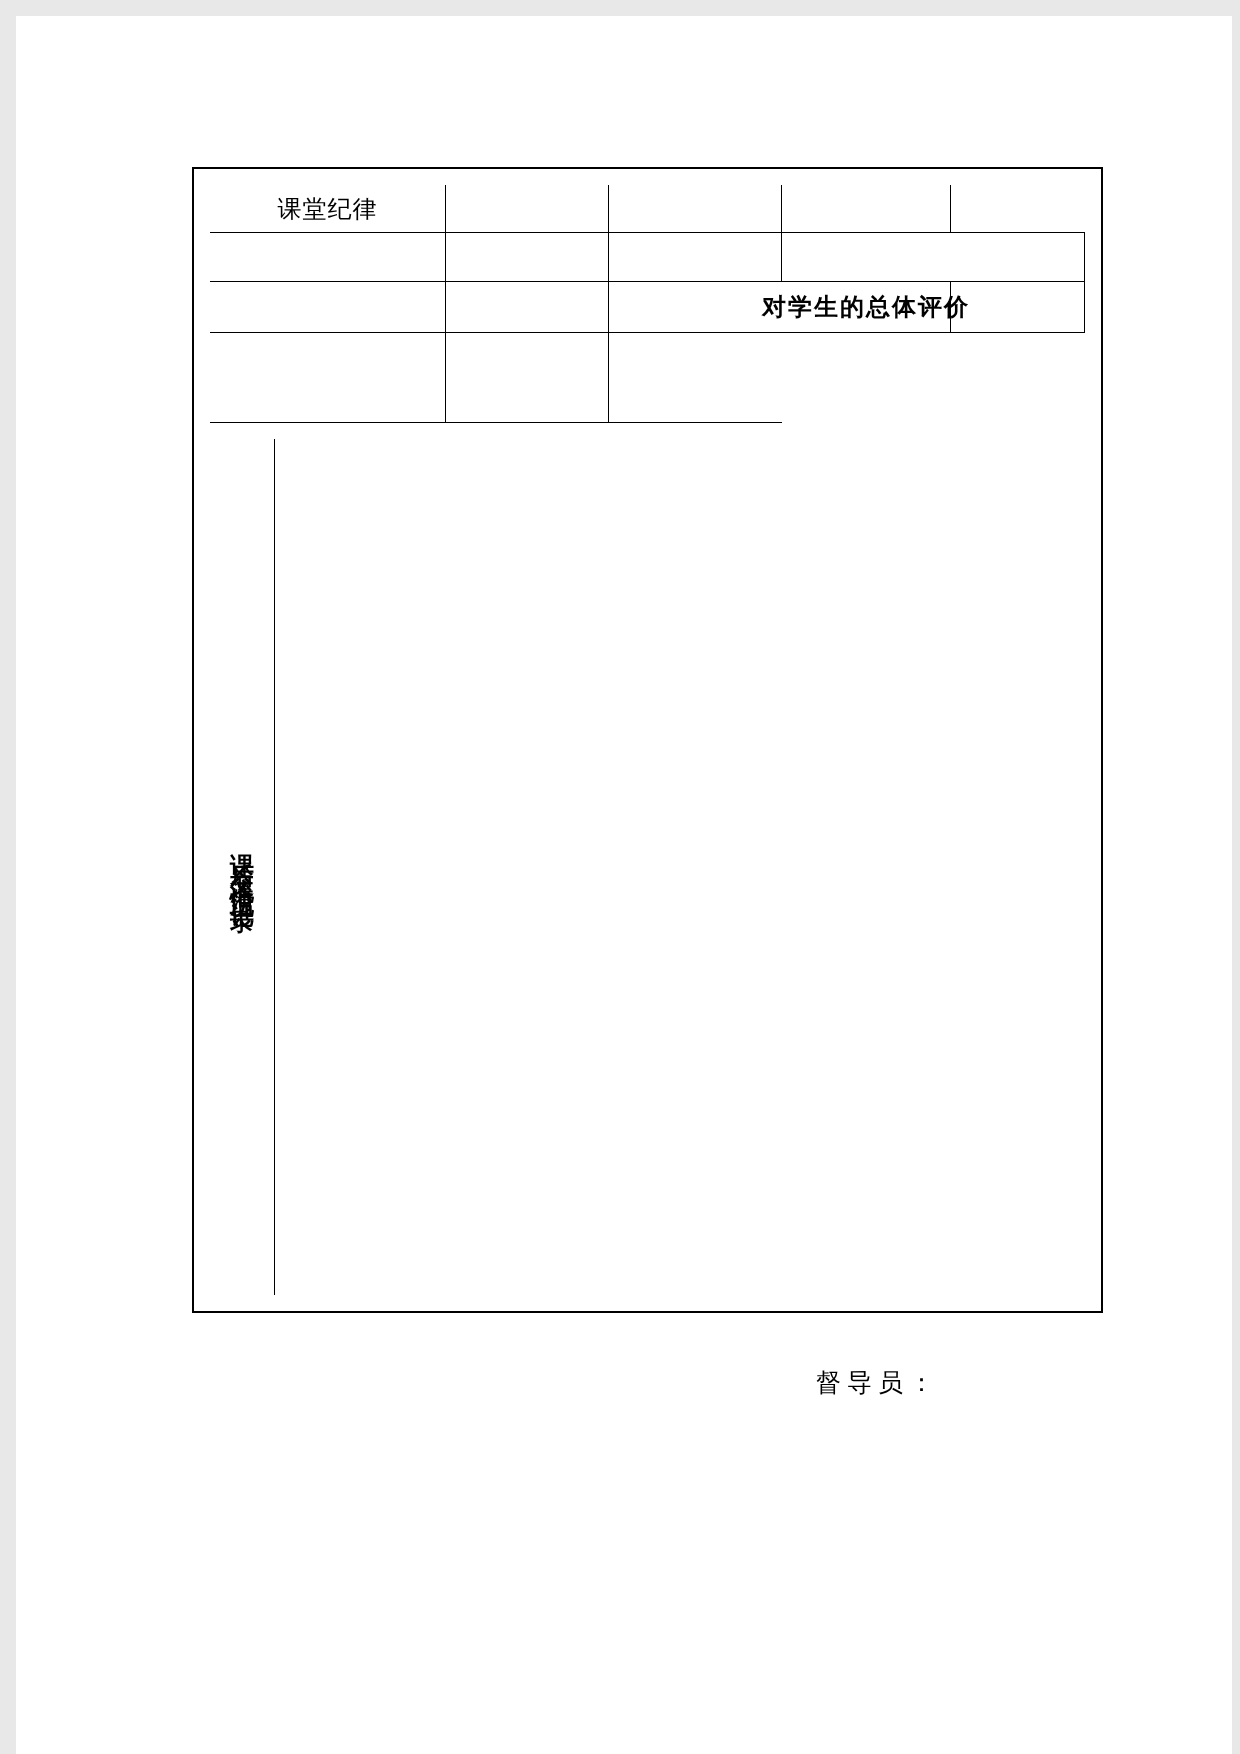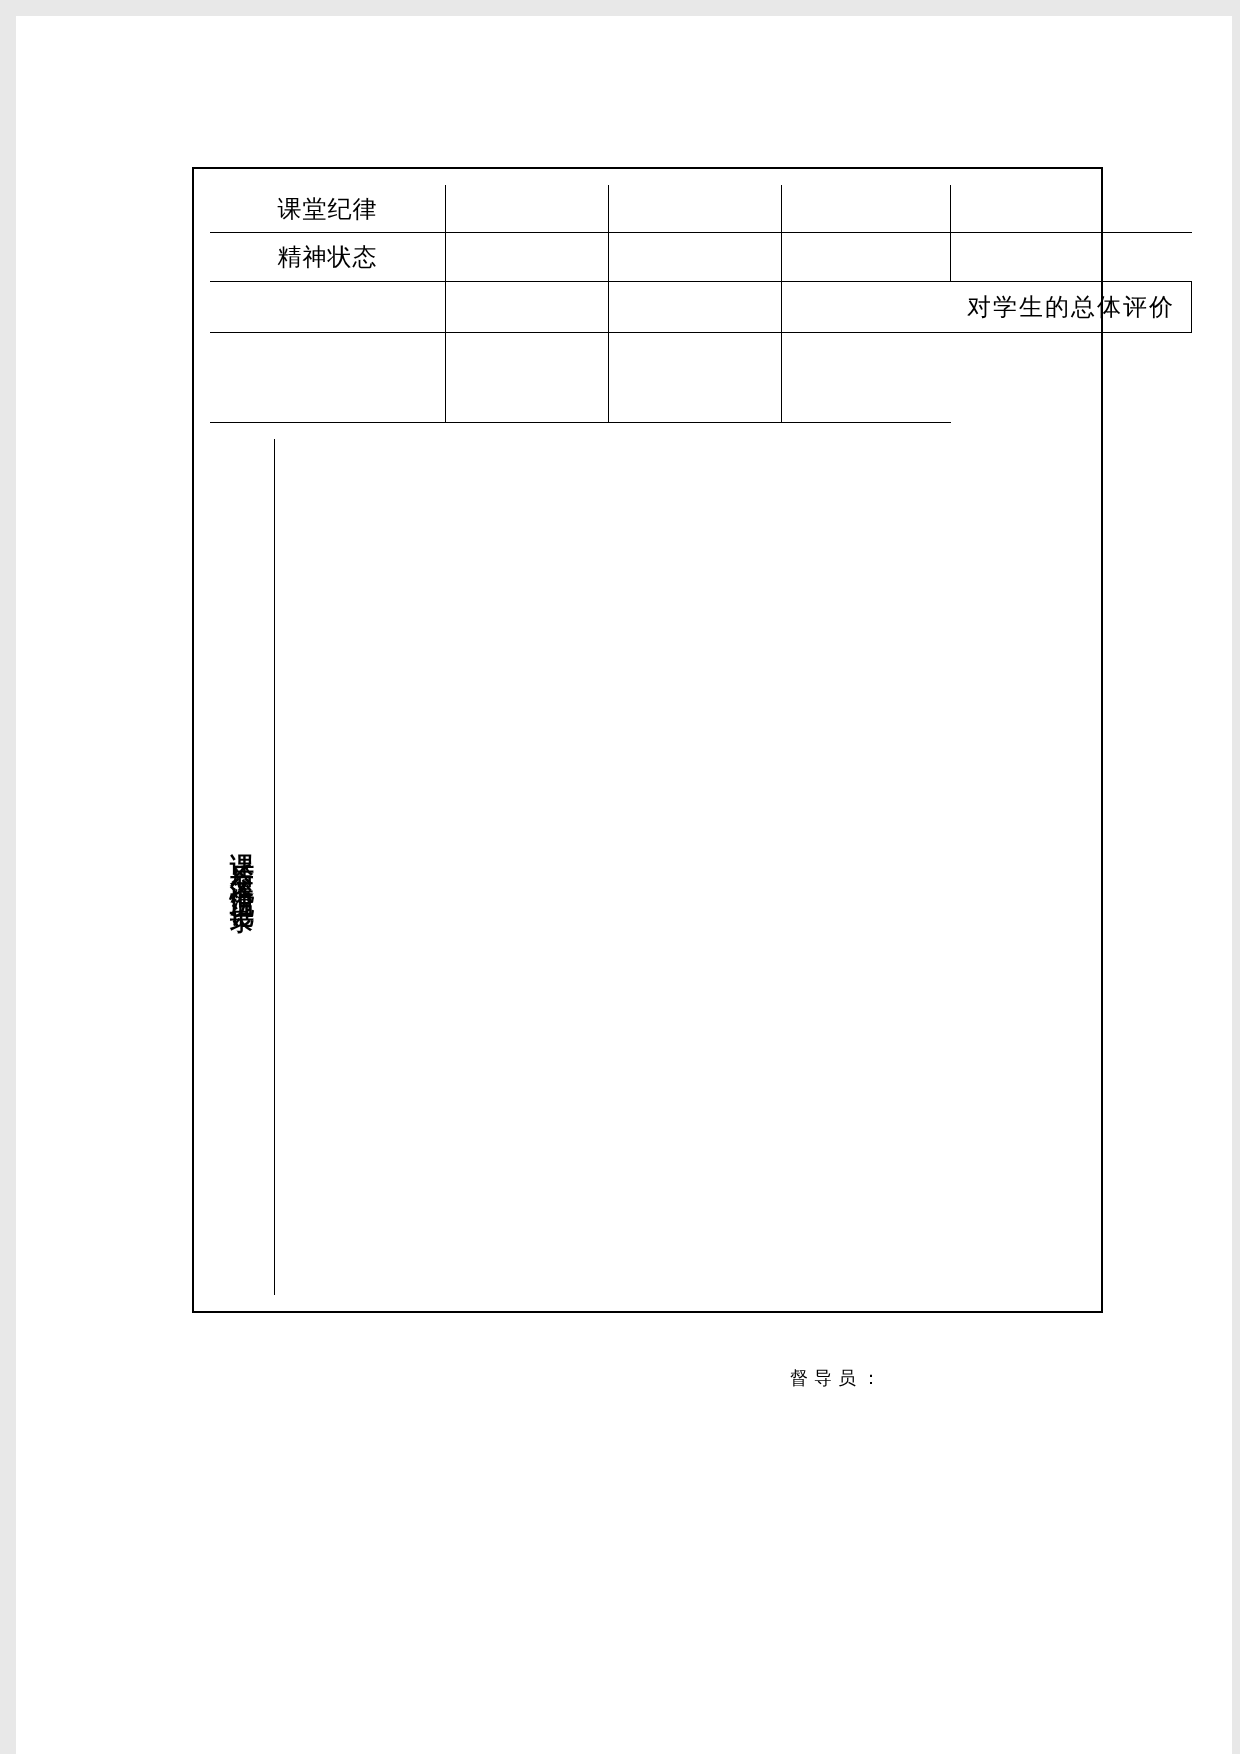--- a/index.html
+++ b/index.html
@@ -37,21 +37,21 @@
     justify-content: center;
   }
   .cell.last-col { border-right: none; }
   .row-label {
     font-size: 24px;
     letter-spacing: 1px;
     text-align: center;
     white-space: nowrap;
   }
   .row-label.bold {
-    font-weight: normal;
+    font-weight: bold;
     letter-spacing: 2px;
   }
   .big-row {
     flex: 1;
     display: flex;
     min-height: 0;
   }
   .side-cell {
     width: 65px;
     border-right: 1.5px solid #000000;
@@ -66,23 +66,23 @@
     font-weight: bold;
     letter-spacing: 8px;
     white-space: nowrap;
   }
   .content-cell {
     flex: 1;
     background: #ffffff;
   }
   .footer-sign {
     position: absolute;
-    left: 766px;
+    left: 792px;
     top: 1342px;
-    font-size: 18px;
+    font-size: 25px;
     letter-spacing: 6px;
     white-space: nowrap;
   }
 </style>
 </head>
 <body>
 
 <div class="page">
 
   <div class="doc-table">
@@ -90,23 +90,20 @@
     <div class="head-grid">
 
       <div class="cell">
         <span class="row-label">课堂纪律</span>
       </div>
       <div class="cell"></div>
       <div class="cell"></div>
       <div class="cell"></div>
       <div class="cell last-col"></div>
 
-      <div class="cell">
-        <span class="row-label">精神状态</span>
-      </div>
       <div class="cell"></div>
       <div class="cell"></div>
       <div class="cell"></div>
       <div class="cell last-col"></div>
 
       <div class="cell"></div>
       <div class="cell"></div>
       <div class="cell"></div>
       <div class="cell last-col"></div>
 

